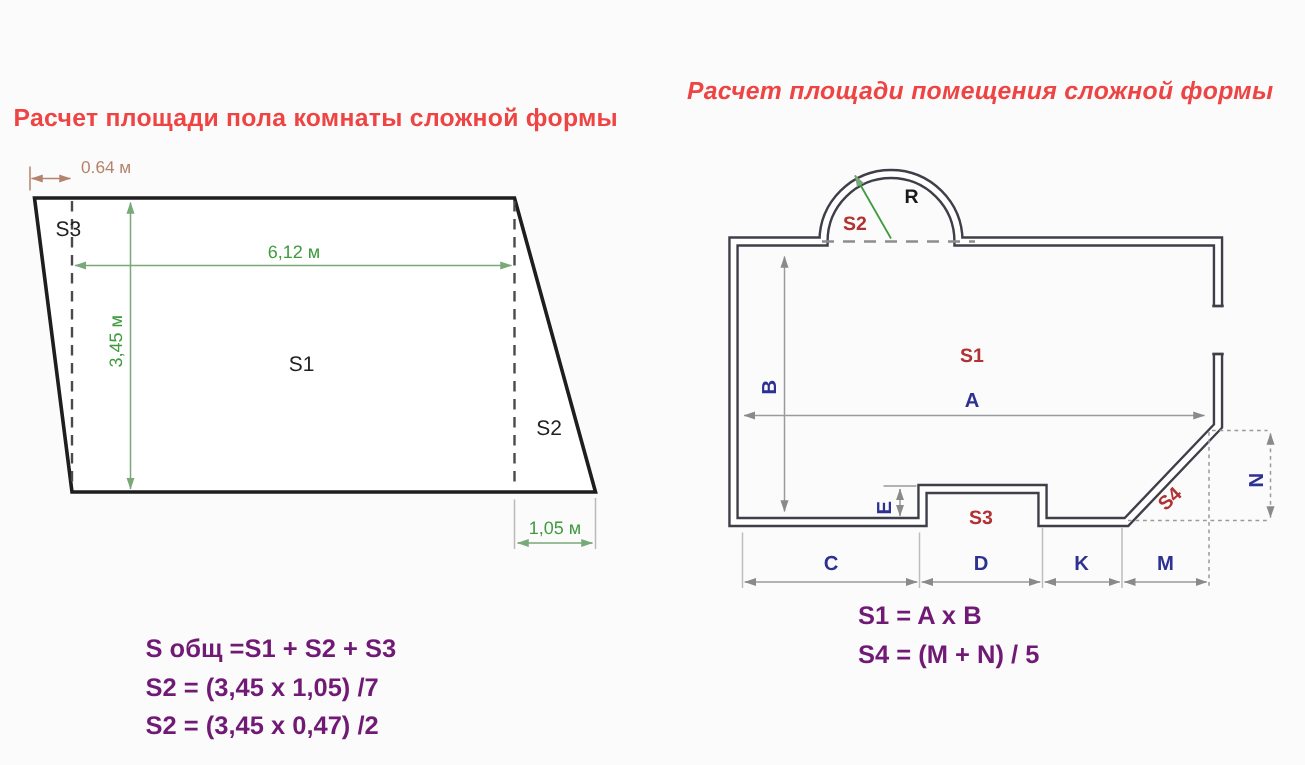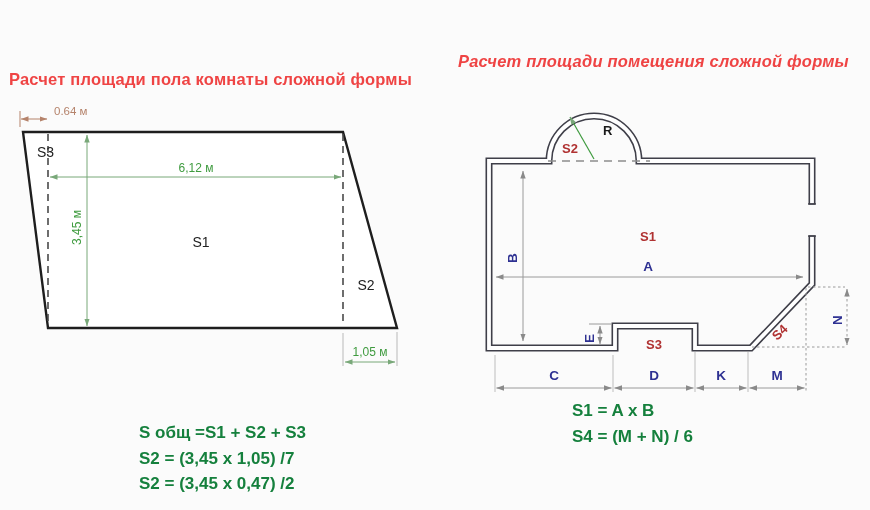--- a/index.html
+++ b/index.html
@@ -1,22 +1,22 @@
 <!DOCTYPE html>
 <html><head>
 <meta charset="utf-8">
 <style>
   html,body{margin:0;padding:0;background:#fbfbfb;width:870px;height:510px;overflow:hidden;}
   .stage{position:absolute;left:0;top:0;width:870px;height:510px;font-family:"Liberation Sans",sans-serif;color:#1b1b1b;}
   .title{position:absolute;font-size:16.5px;font-weight:bold;letter-spacing:.2px;color:#ef4444;white-space:nowrap;}
   .title-left{left:9px;top:70px;}
   .title-right{left:458px;top:52px;font-style:italic;}
-  .formulas{position:absolute;font-weight:bold;font-size:17px;color:#15803d;white-space:nowrap;}
+  .formulas{position:absolute;font-weight:bold;font-size:17px;color:#701a75;white-space:nowrap;}
   .formulas div{line-height:25.5px;}
-  .formulas-left{left:97px;top:420px;margin-left:42px;}
+  .formulas-left{left:97px;top:420px;}
   .formulas-right{left:572px;top:398px;}
   svg{position:absolute;left:0;top:0;}
   text{font-family:"Liberation Sans",sans-serif;}
   .lblk{fill:#222222;font-size:14px;}
   .grn{fill:#3f9b3f;font-size:12px;}
   .terra{fill:#b5836b;font-size:11.5px;}
   .sred{fill:#b03232;font-weight:bold;font-size:13px;}
   .navy{fill:#2e3192;font-weight:bold;font-size:13.5px;}
 </style>
 </head>
@@ -117,16 +117,16 @@
   </svg>
 
   <div class="formulas formulas-left">
     <div>S общ =S1 + S2 + S3</div>
     <div>S2 = (3,45 x 1,05) /7</div>
     <div>S2 = (3,45 x 0,47) /2</div>
   </div>
 
   <div class="formulas formulas-right">
     <div>S1 = A x B</div>
-    <div>S4 = (M + N) / 6</div>
+    <div>S4 = (M + N) / 5</div>
   </div>
 
 </div>
 
 </body></html>

